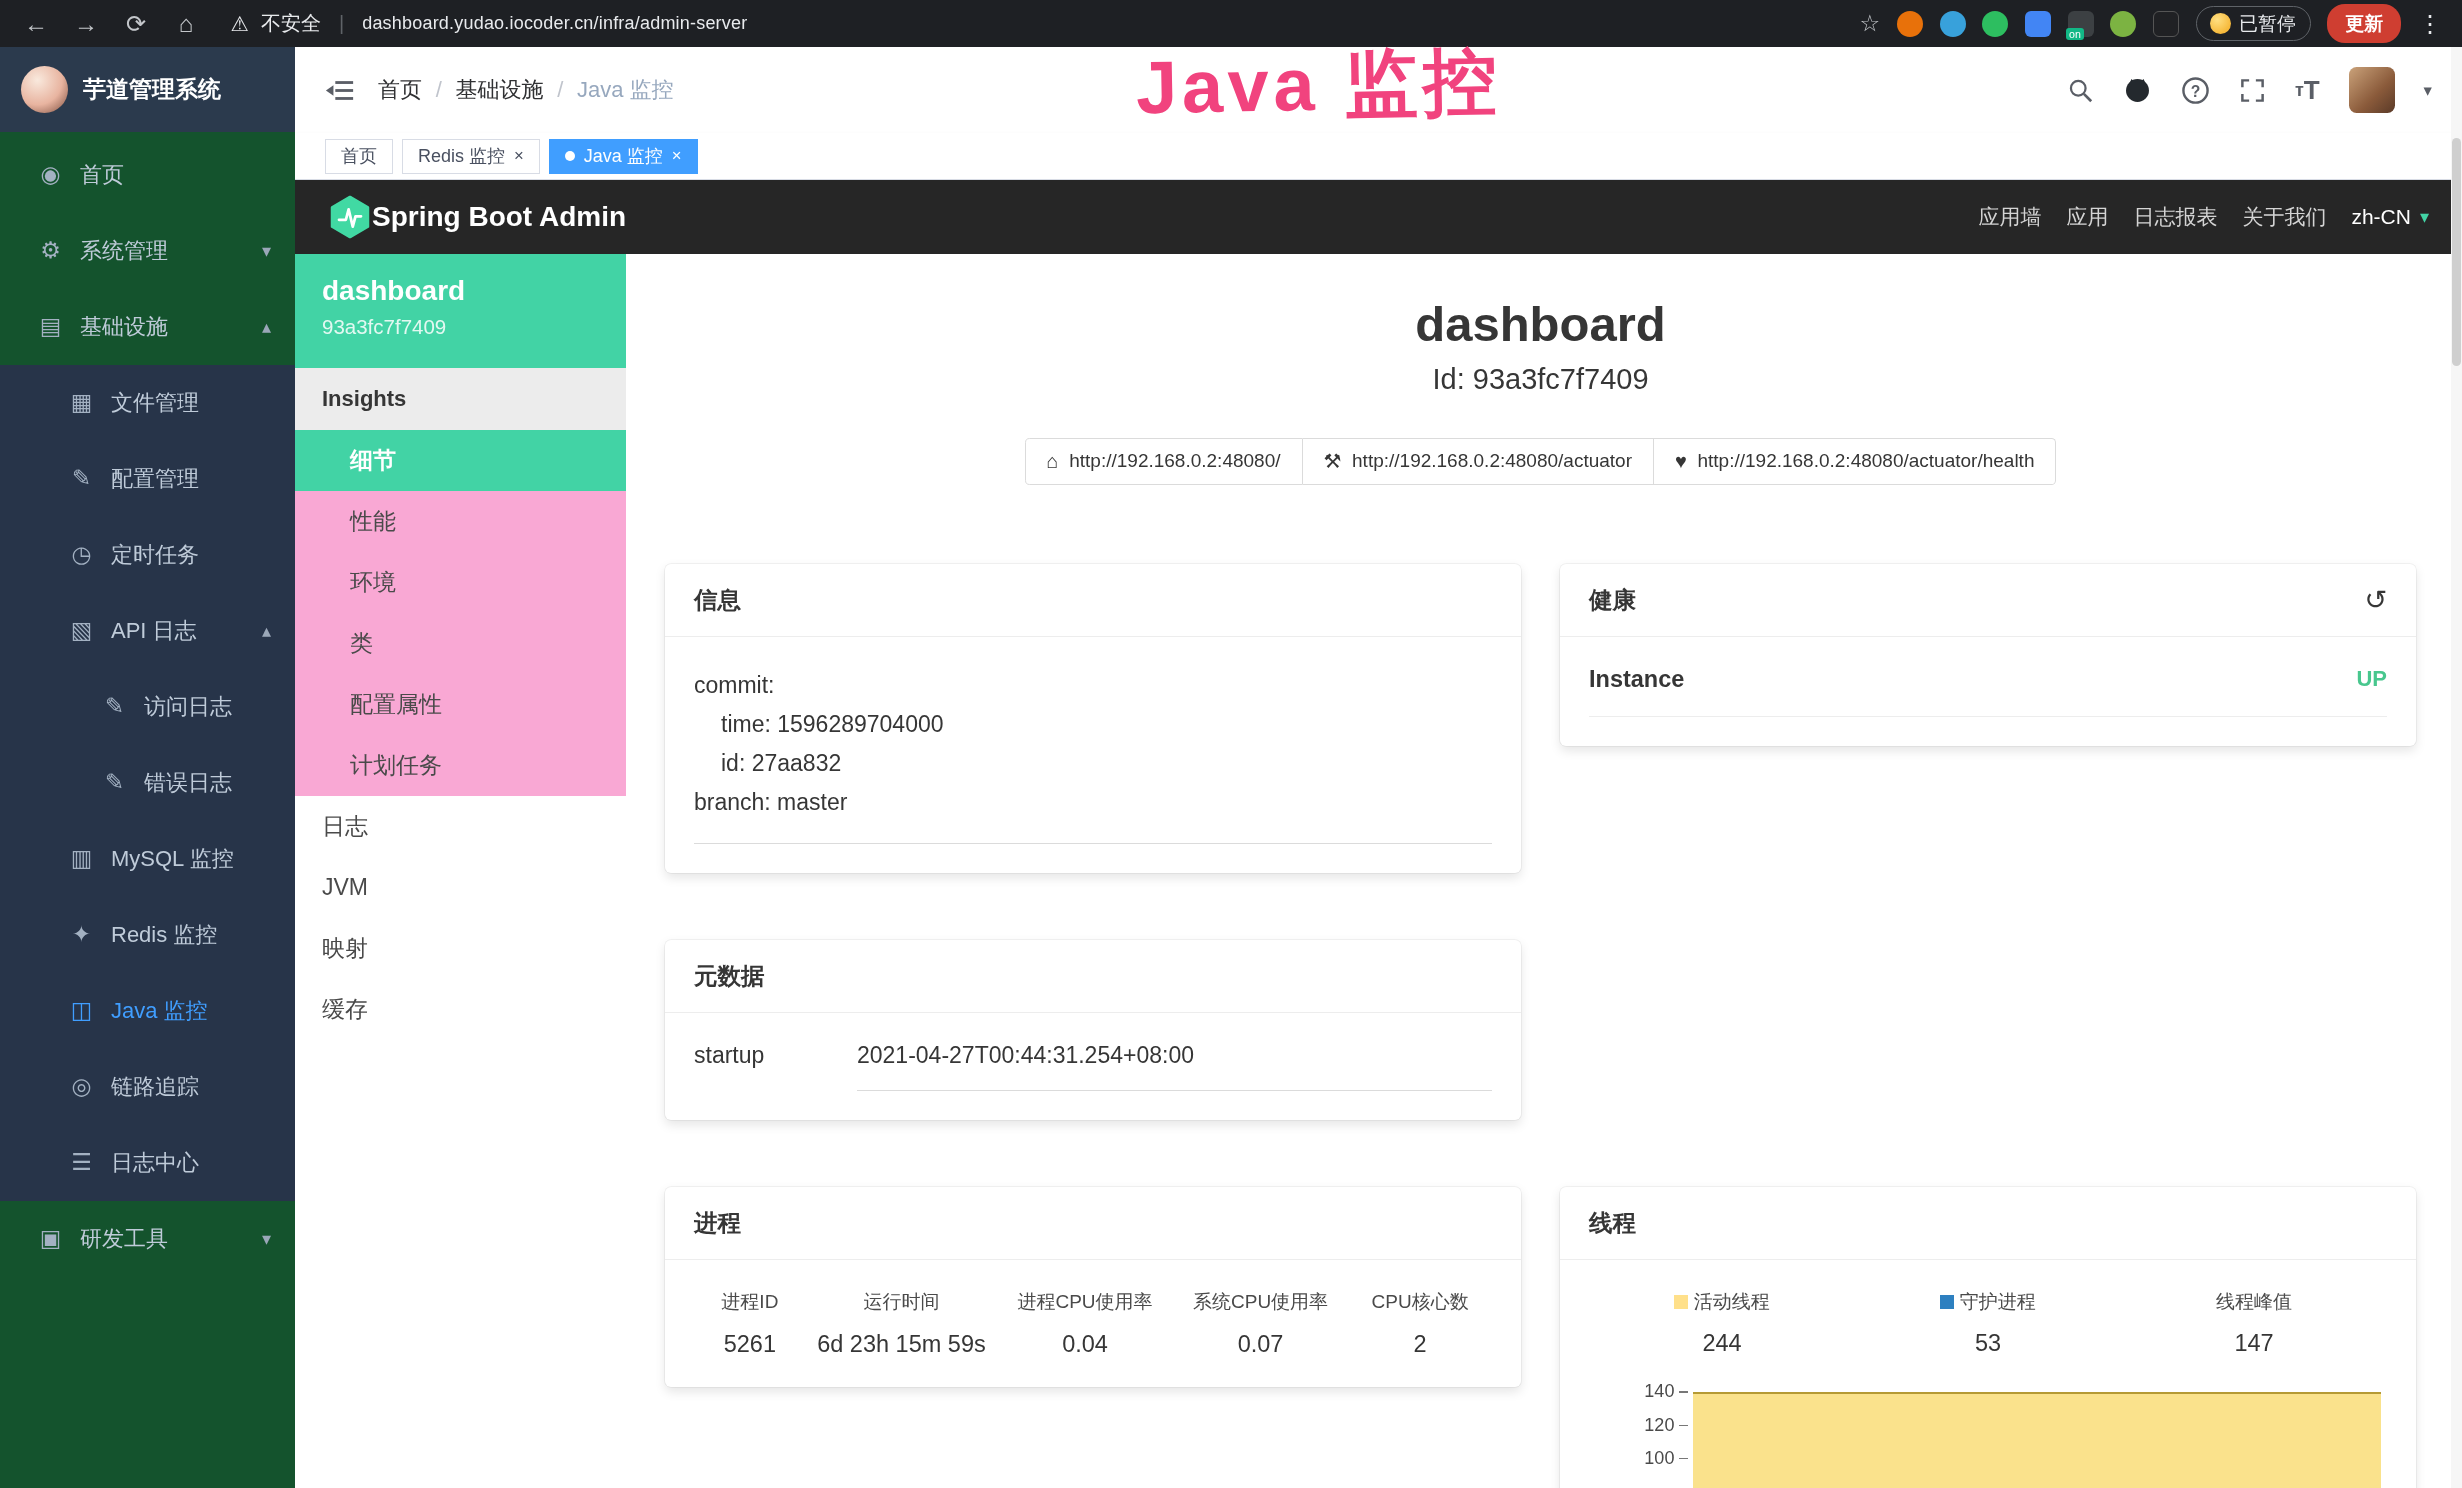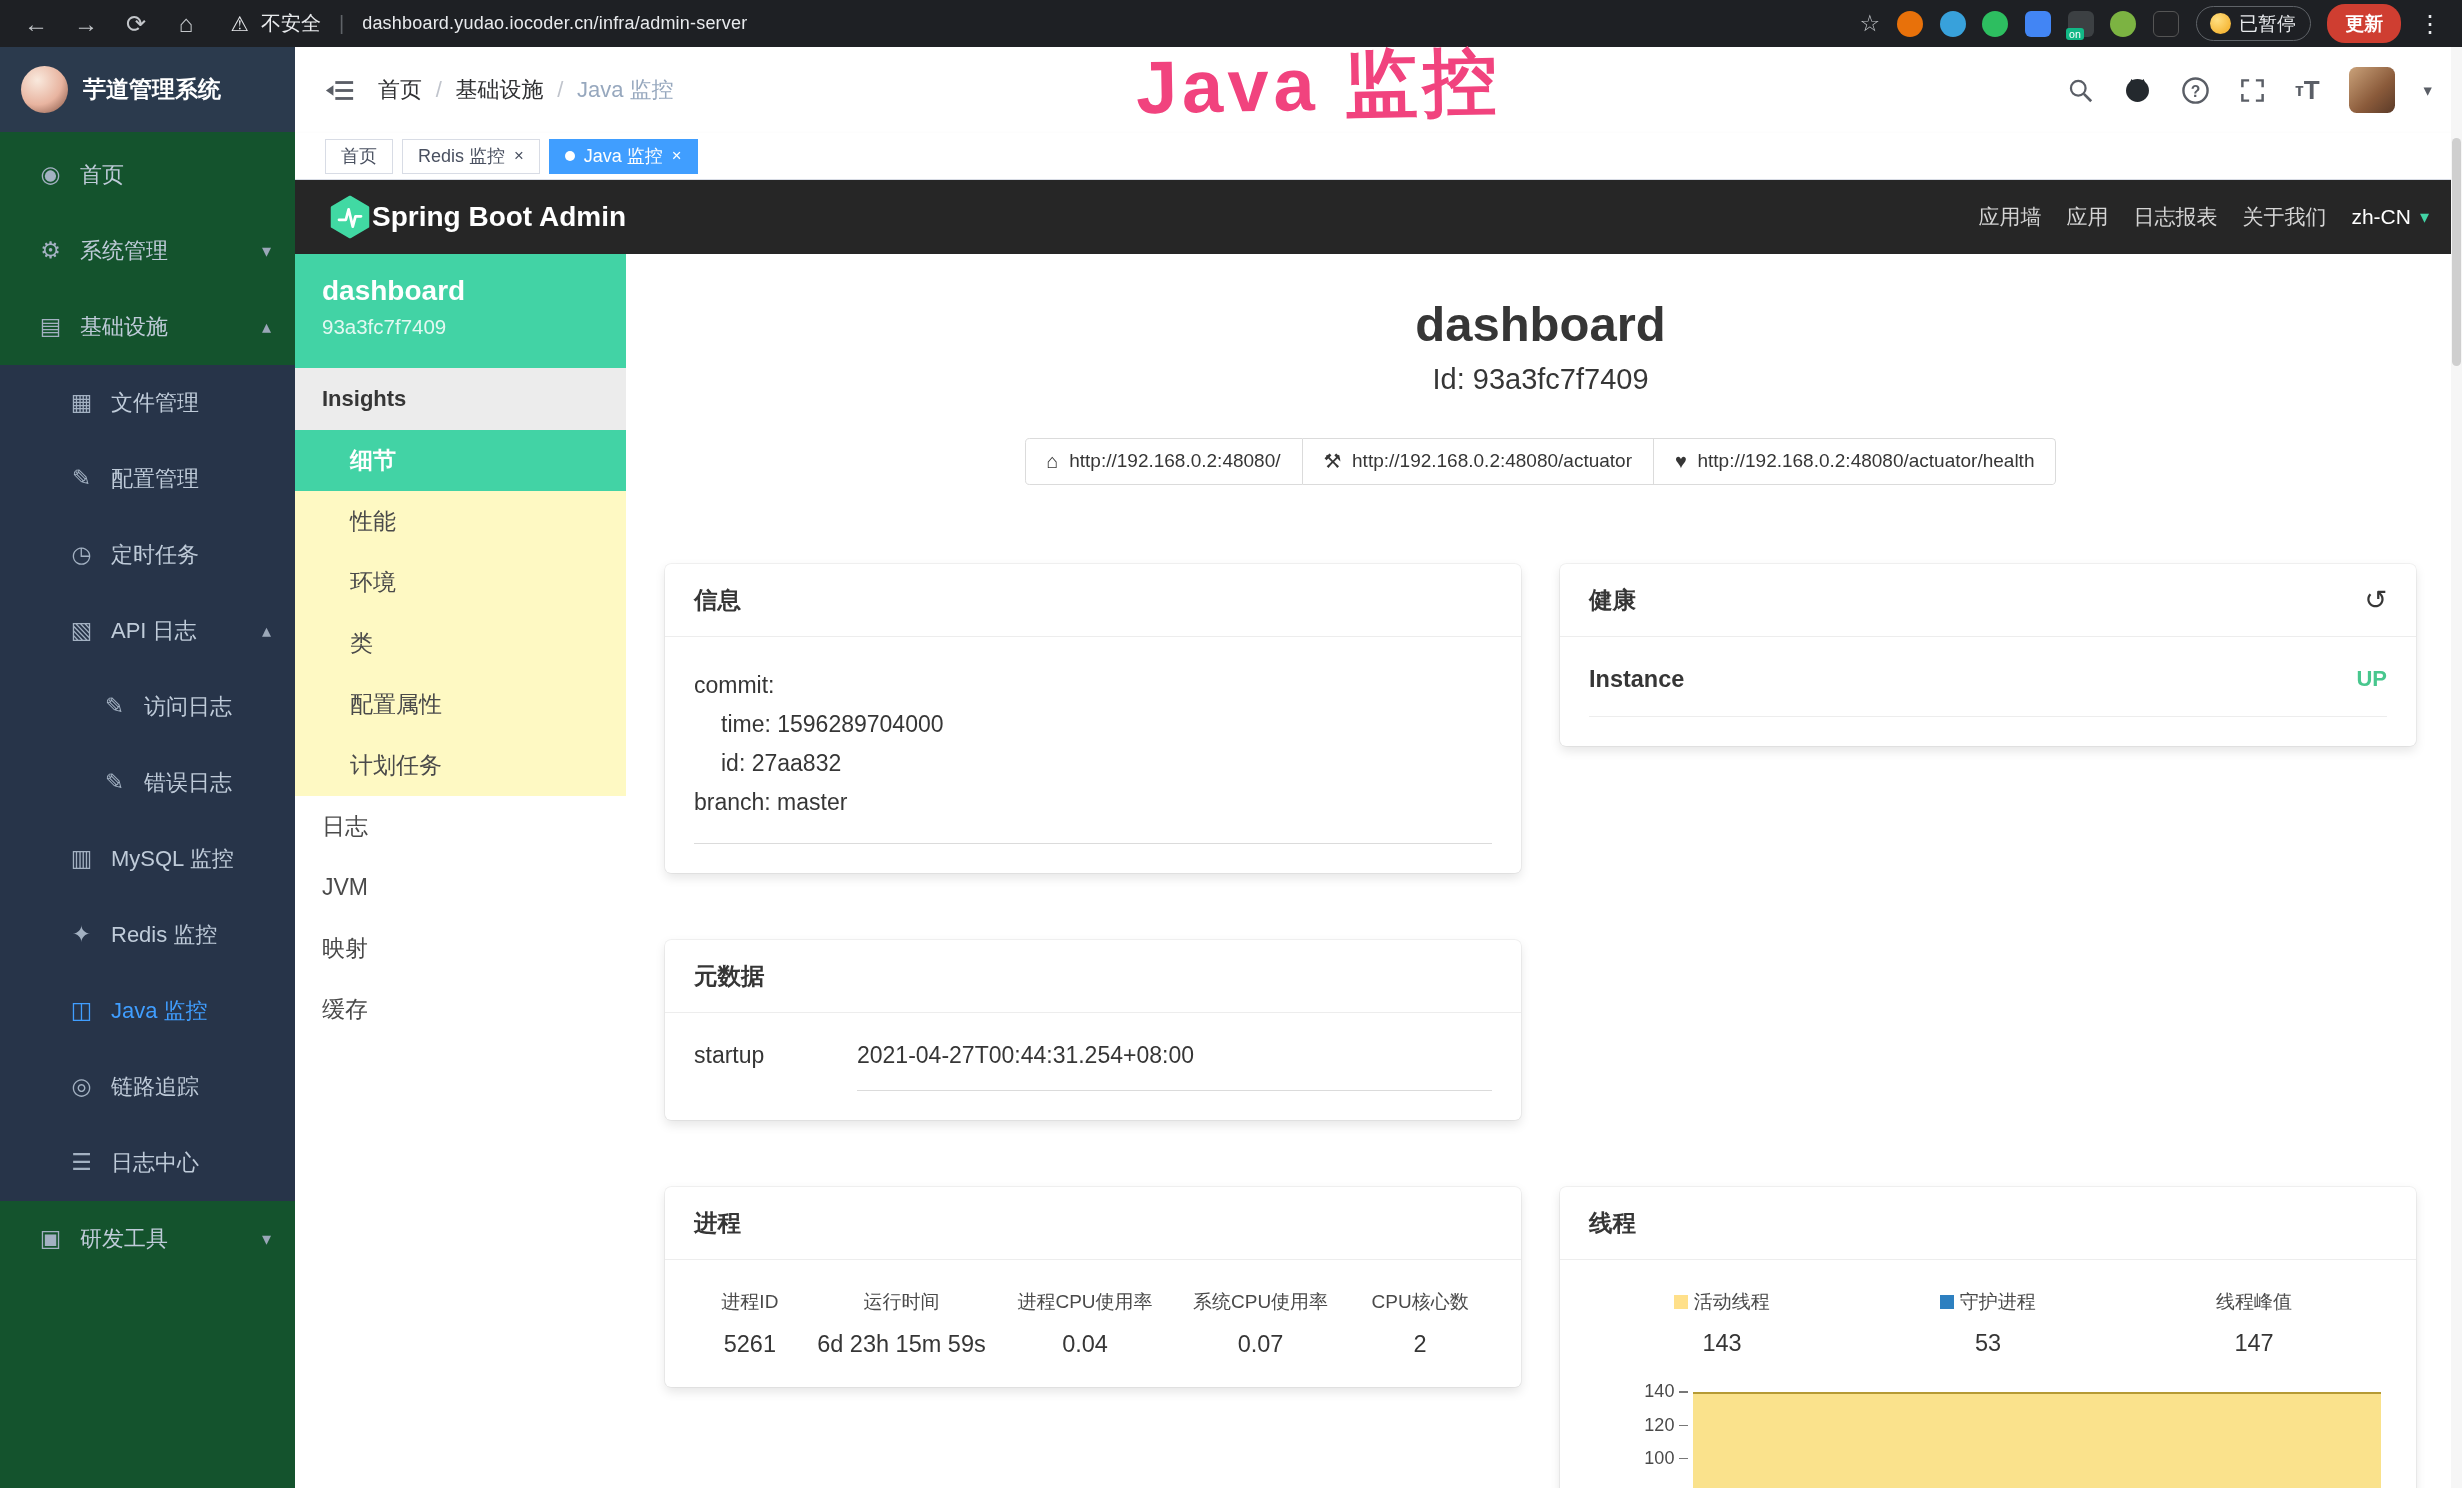--- a/index.html
+++ b/index.html
@@ -73,21 +73,21 @@
   .sba-link { cursor:pointer; white-space:nowrap; }
   .sba-locale { display:flex; align-items:center; gap:9px; color:#fff; cursor:pointer; }
   .locale-caret { color:#42d3a5; font-size:18px; }
 
   .sba-body { flex:1; display:flex; min-height:0; }
   .sba-side { width:331px; flex-shrink:0; background:#fff; }
   .sba-side-head { height:114px; background:#42d3a5; padding:21px 27px; color:#fff; cursor:pointer; }
   .app-name { font-size:28px; font-weight:bold; }
   .app-id { font-size:20.5px; opacity:.85; margin-top:7.6px; }
   .sba-sec { height:62px; background:#ececec; display:flex; align-items:center; padding:0 27px; font-size:22px; font-weight:bold; color:#363636; }
-  .sba-ins { background:#fef9c3; }
+  .sba-ins { background:#f9a8d4; }
   .sba-item { height:61px; display:flex; align-items:center; padding-left:55px; font-size:23px; color:#4a4a4a; cursor:pointer; white-space:nowrap; }
   .sba-item.active { background:#42d3a5; color:#fff; font-weight:bold; }
   .sba-root .sba-item { padding-left:27px; background:#fff; }
 
   .sba-content { flex:1; overflow:hidden; padding:42px 46px 0 39px; background:#fff; }
   .page-title { text-align:center; font-size:49px; font-weight:bold; color:#363636; }
   .page-id { text-align:center; font-size:29px; color:#363636; margin-top:10.6px; }
   .links-row { display:flex; justify-content:center; margin-top:42px; }
   .chip { display:flex; align-items:center; gap:10.6px; border:0.8px solid #dbdbdb; padding:10.6px 21px; font-size:19px; color:#363636; background:#fff; cursor:pointer; white-space:nowrap; }
   .chip + .chip { border-left:none; }
@@ -452,21 +452,21 @@
               <div class="card-head">
                 <span>线程</span>
               </div>
               <div class="card-body">
                 <div class="legend">
                   <div class="leg">
                     <div class="leg-top">
                       <span class="sw yellow"></span>
                       <span>活动线程</span>
                     </div>
-                    <div class="leg-val">143</div>
+                    <div class="leg-val">244</div>
                   </div>
                   <div class="leg">
                     <div class="leg-top">
                       <span class="sw blue"></span>
                       <span>守护进程</span>
                     </div>
                     <div class="leg-val">53</div>
                   </div>
                   <div class="leg">
                     <div class="leg-top">

